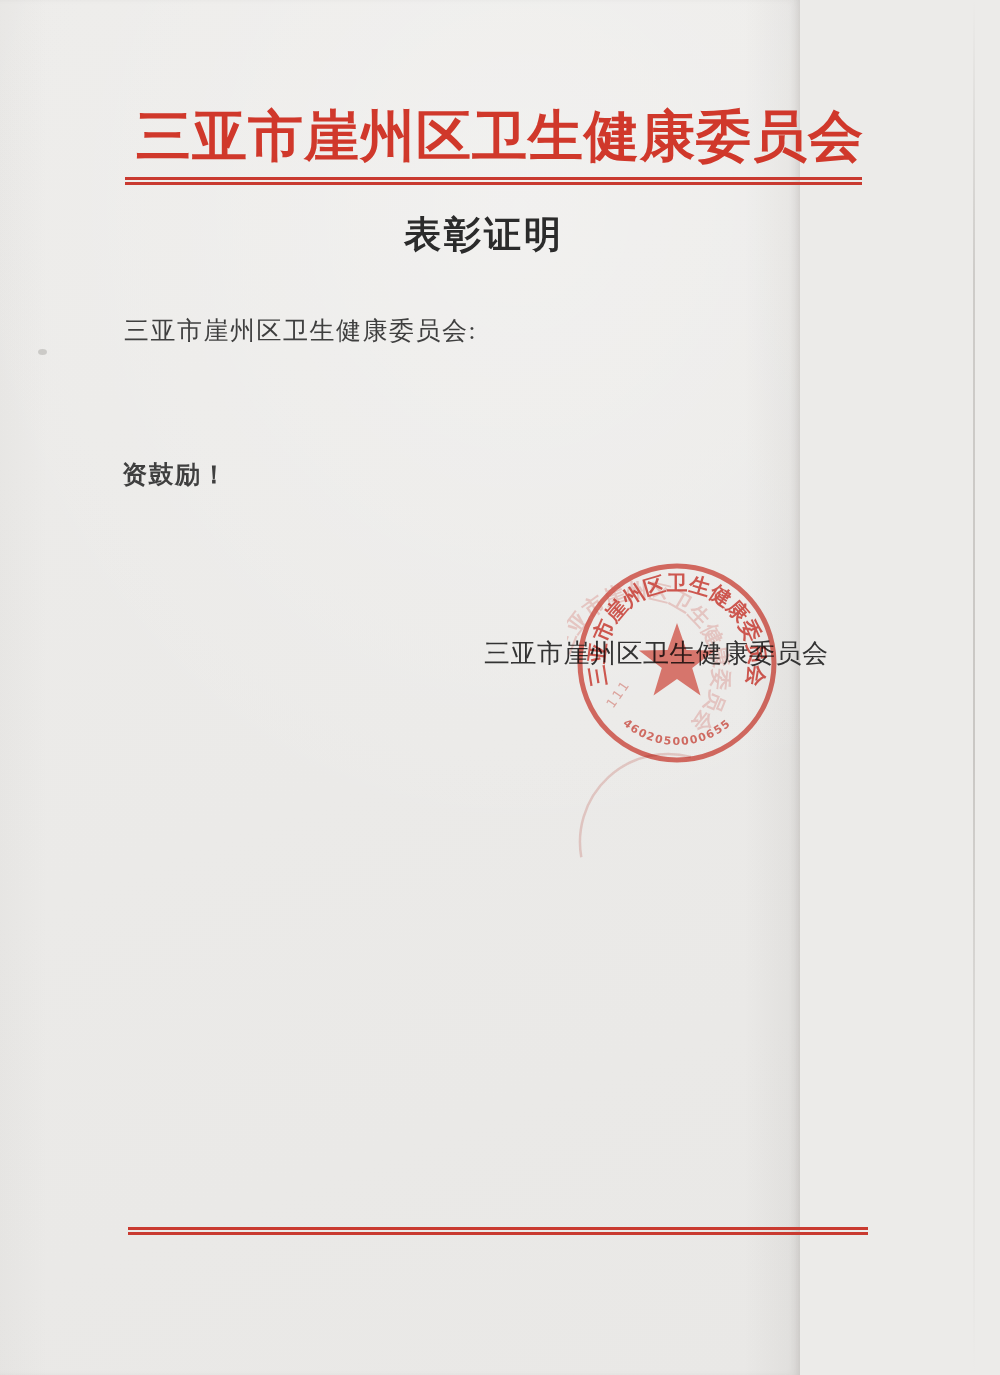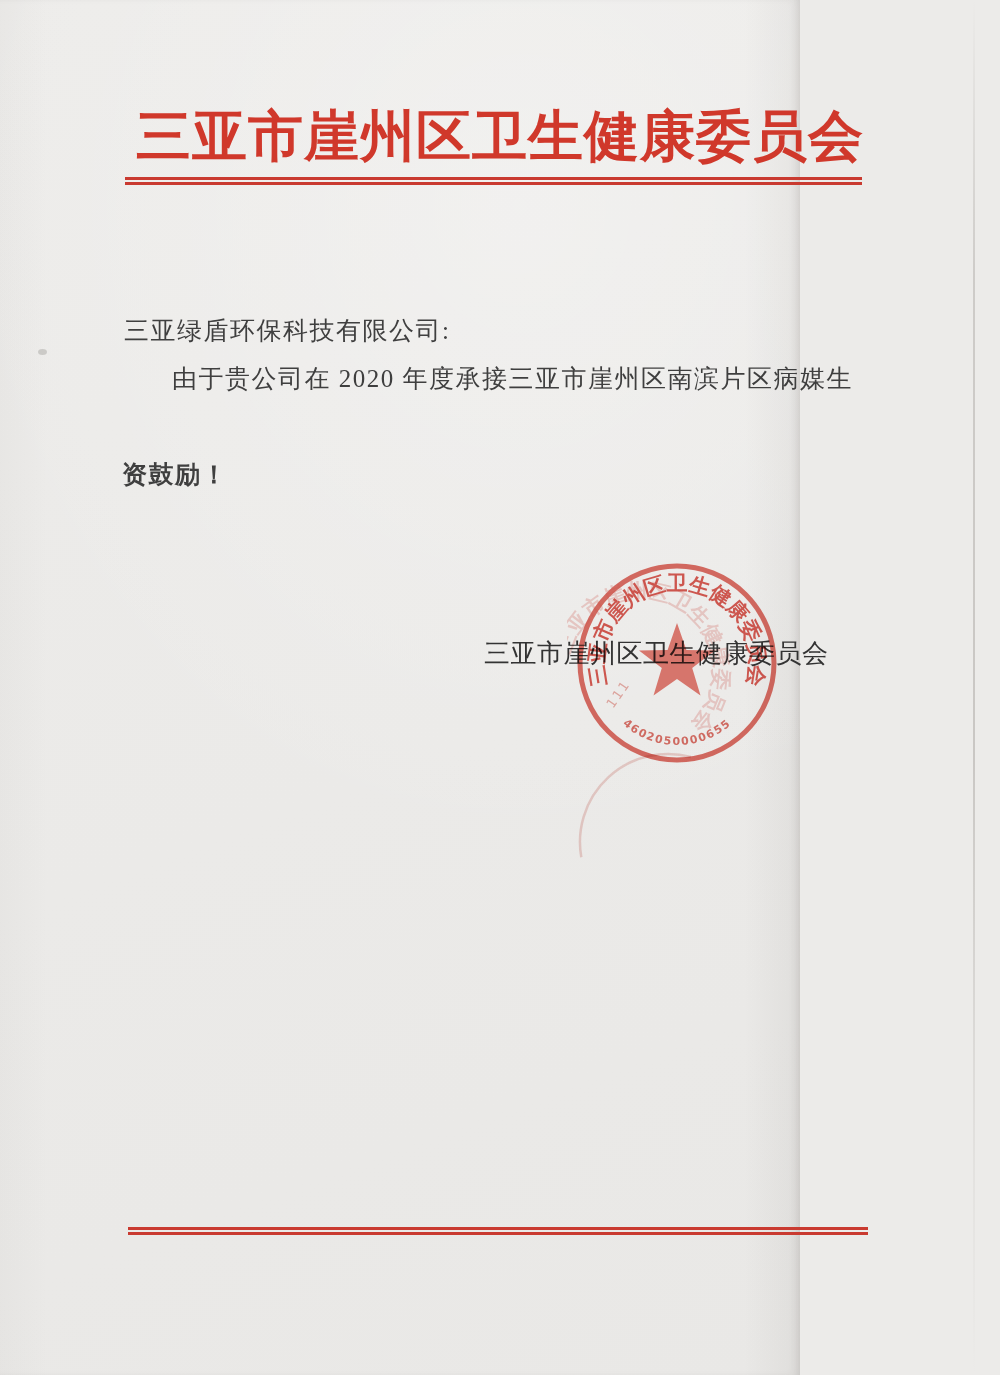--- a/index.html
+++ b/index.html
@@ -99,23 +99,23 @@
 
 <div class="paper">
 
   <div class="crease"></div>
   <div class="speck"></div>
 
   <h1 class="org-title">三亚市崖州区卫生健康委员会</h1>
 
   <div class="rule rule-top"></div>
 
+  <h2 class="doc-title">表彰证明</h2>
 
-  <p class="body-text salutation">三亚绿盾环保科技有限公司:</p>
-  <p class="body-text body-l1">由于贵公司在 2020 年度承接三亚市崖州区南滨片区病媒生</p>
+  <p class="body-text salutation">三亚市崖州区卫生健康委员会:</p>
   <p class="body-text body-l3">资鼓励！</p>
 
   <p class="signature">三亚市崖州区卫生健康委员会</p>
 
   <svg class="ghost-arc" viewBox="0 0 150 160" aria-hidden="true">
     <path d="M 26.3 119.3 A 88 88 0 0 1 135.8 19" fill="none" stroke="#e2a39d" stroke-width="2.5" stroke-opacity="0.45"></path>
   </svg>
 
   <svg class="seal" viewBox="0 0 220 220">
     <defs>

